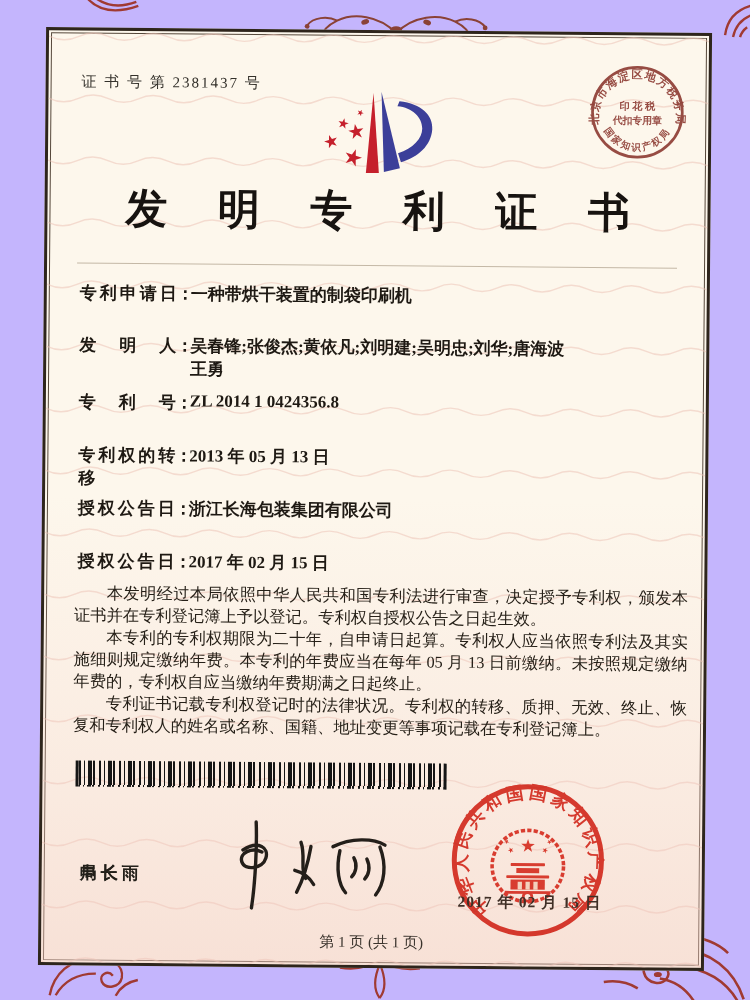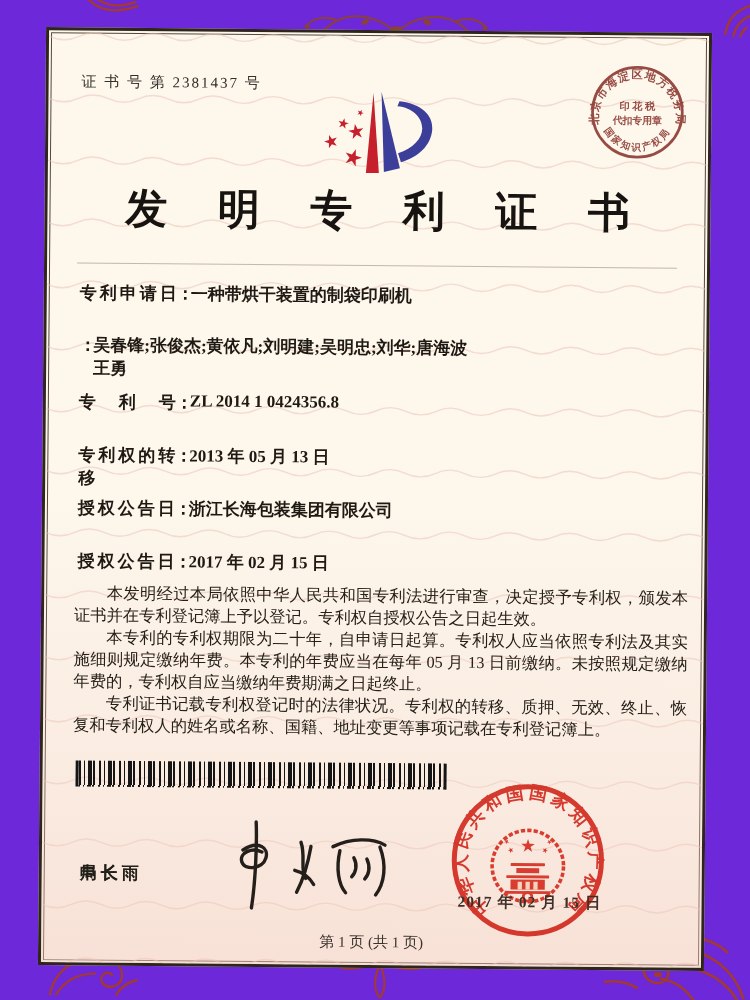--- a/index.html
+++ b/index.html
@@ -1,16 +1,16 @@
 <!DOCTYPE html>
 <html><head>
 <meta charset="utf-8">
 <style>
   html,body{margin:0;padding:0;}
-  .photo{position:relative;width:750px;height:1000px;background:#6d28d9;overflow:hidden;
+  .photo{position:relative;width:750px;height:1000px;background:#c4b5fd;overflow:hidden;
          font-family:"Liberation Serif","DejaVu Serif",serif;}
   .sheet{position:absolute;inset:0;transform:rotate(0.5deg);transform-origin:375px 500px;}
 
   
   .page{position:absolute;left:42px;top:30px;width:666px;height:938px;
         border:3px solid #2e251c;background:#fdf7ec;box-sizing:border-box;}
   .page::before{content:"";position:absolute;inset:2px;border:1px solid #55473a;pointer-events:none;}
   .waves{position:absolute;left:0;top:0;width:660px;height:932px;}
   .pink-overlay{position:absolute;inset:0;
      background:linear-gradient(180deg,rgba(246,214,204,0) 50%,rgba(243,205,196,.30) 82%,rgba(241,198,188,.45) 100%);}
@@ -171,20 +171,21 @@
 
     <h1 class="title">发 明 专 利 证 书</h1>
     <div class="title-rule"></div>
 
     <div class="frow" style="top:251px">
       <span class="flabel">专利申请日</span>
           <span class="fcolon">：</span>
       <span class="fvalue">一种带烘干装置的制袋印刷机</span>
     </div>
     <div class="frow" style="top:303px">
+      <span class="flabel">发明人</span>
           <span class="fcolon">：</span>
       <span class="fvalue"><span>吴春锋;张俊杰;黄依凡;刘明建;吴明忠;刘华;唐海波</span><span class="l2">王勇</span></span>
     </div>
     <div class="frow" style="top:360px">
       <span class="flabel">专利号</span>
           <span class="fcolon">：</span>
       <span class="fvalue">ZL 2014 1 0424356.8</span>
     </div>
     <div class="frow" style="top:413px">
       <span class="flabel">专利权的转移</span>

